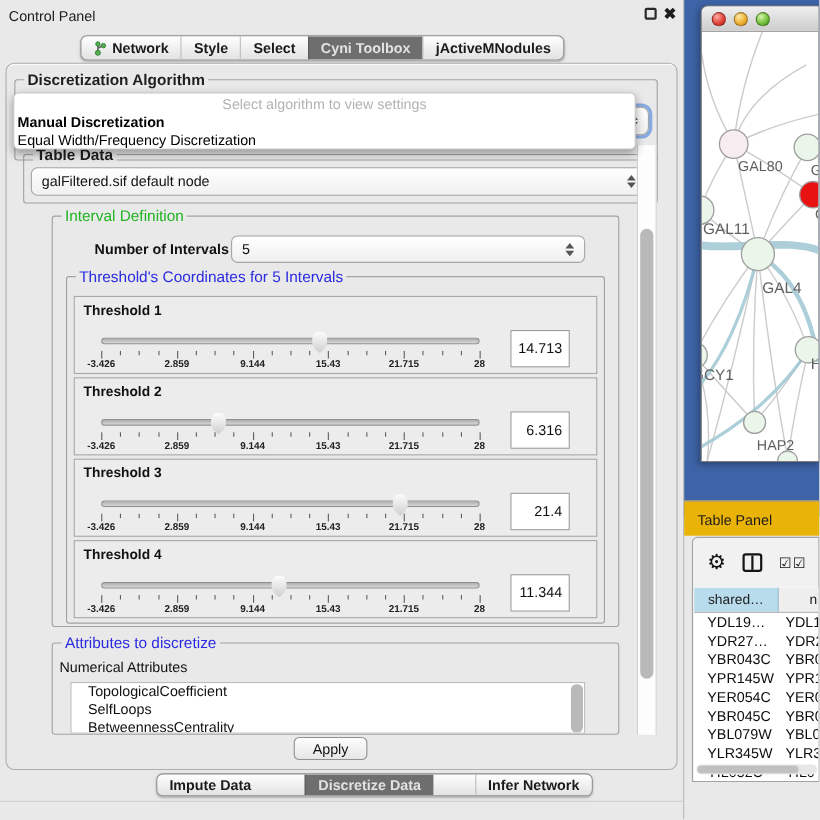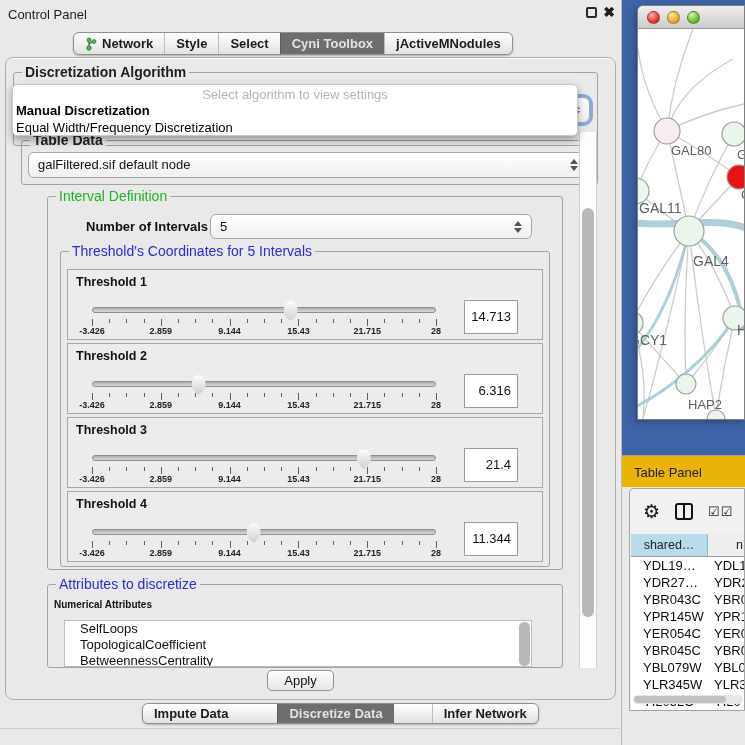--- a/index.html
+++ b/index.html
@@ -325,25 +325,25 @@
                 <span style="left:344.0px">28</span>
               </div>
               <div class="th-value">11.344</div>
             </div>
           </div>
       </div>
     </div>
 
     <div class="groupbox" style="left:41px; top:526px; width:516px; height:84px;">
       <span class="group-label gl-blue">Attributes to discretize</span>
-      <div class="abs" style="left:6px; top:14px; font-size:10px; font-weight:bold; color:#111;">Numerical Attributes</div>
+      <div class="abs" style="left:6px; top:14px; font-size:13px; font-weight:normal; color:#111;">Numerical Attributes</div>
       <div id="attr-list">
         <div id="attr-list-items">
+            <div class="list-item">TopologicalCoefficient</div>
             <div class="list-item">SelfLoops</div>
-            <div class="list-item">TopologicalCoefficient</div>
             <div class="list-item">BetweennessCentrality</div>
           </div>
         <div id="attr-list-sb"></div>
       </div>
     </div>
   </div>
 
   <div id="main-sb-track" class="abs"></div>
   <div id="main-sb-thumb" class="abs"></div>
 

